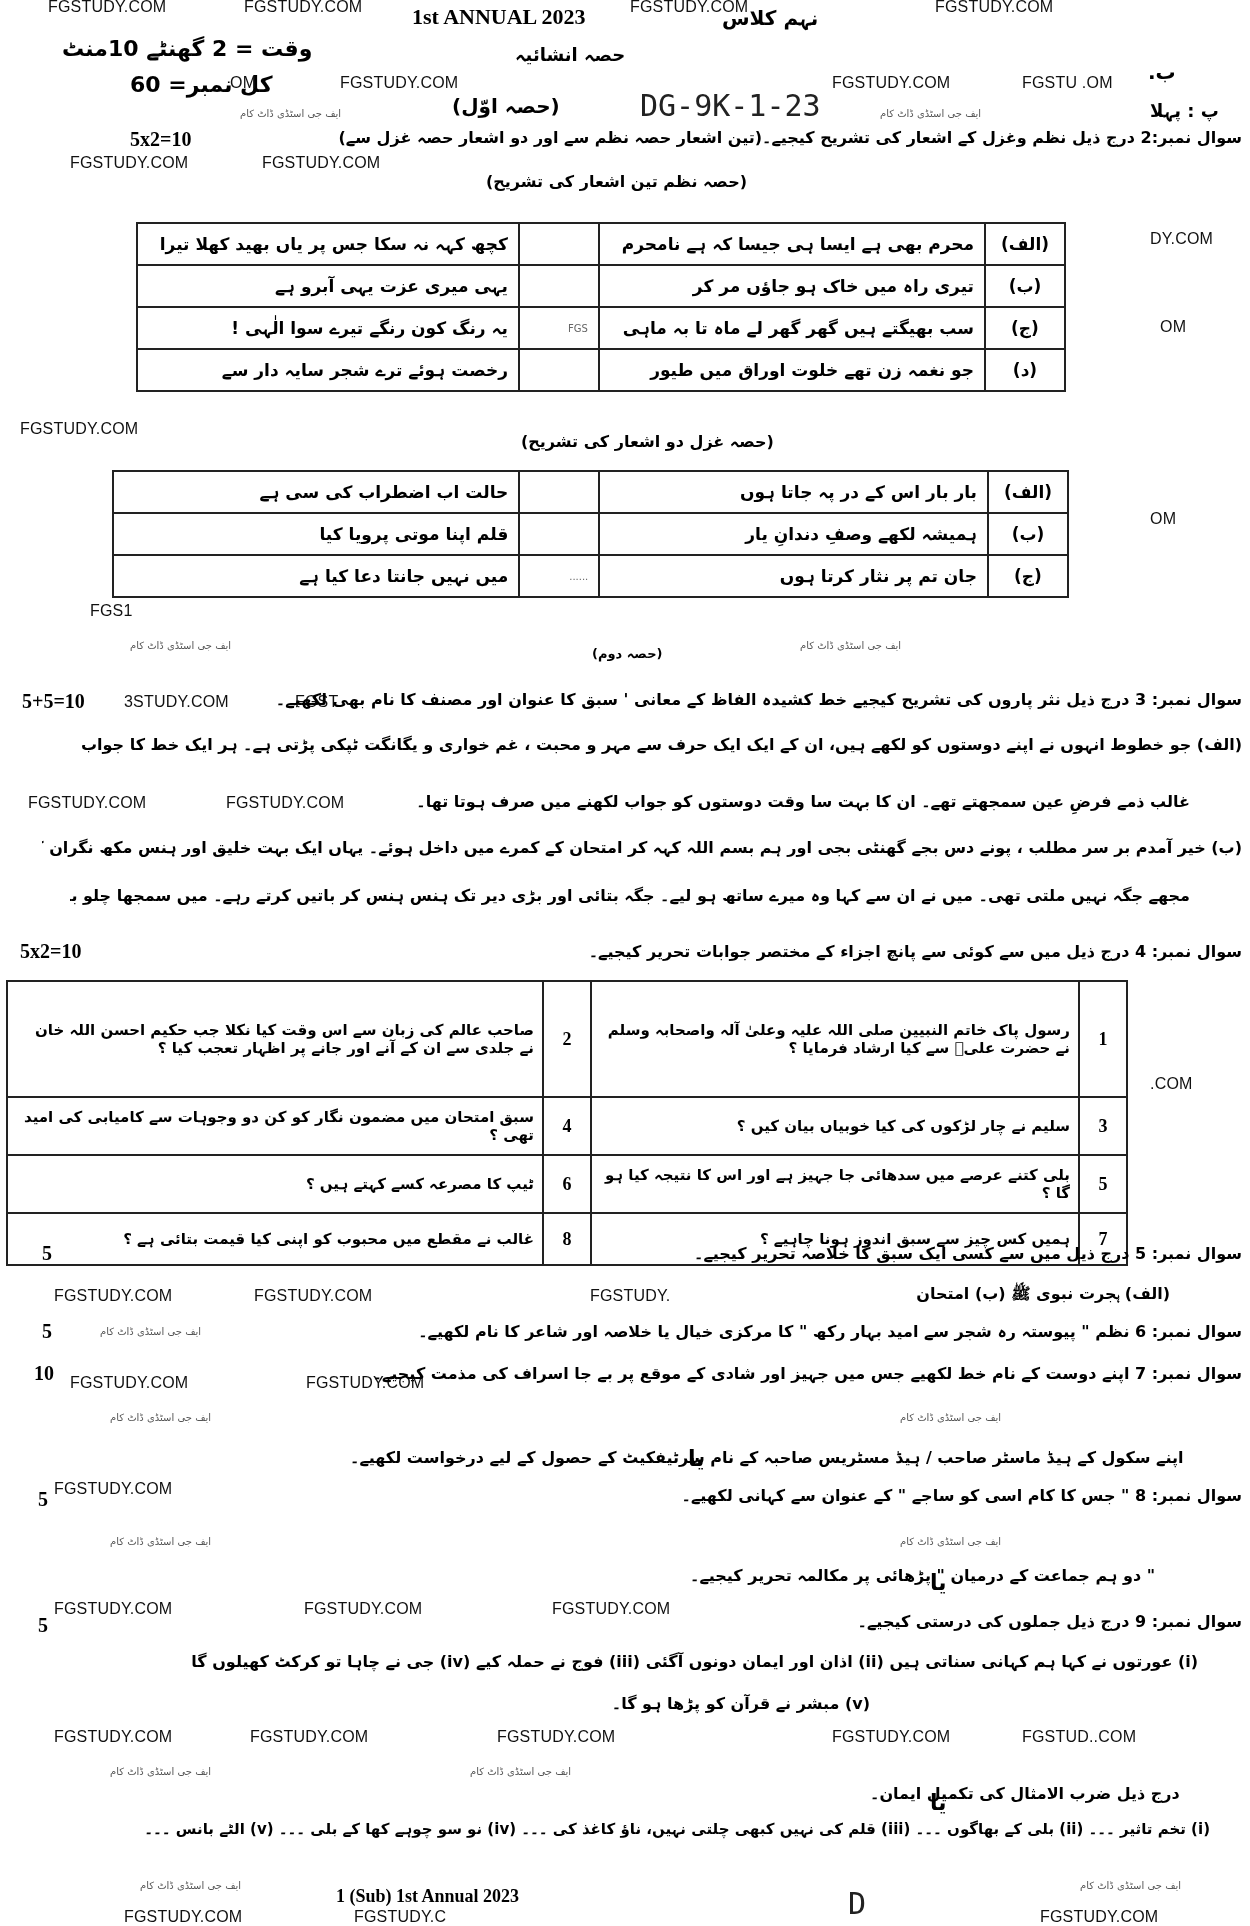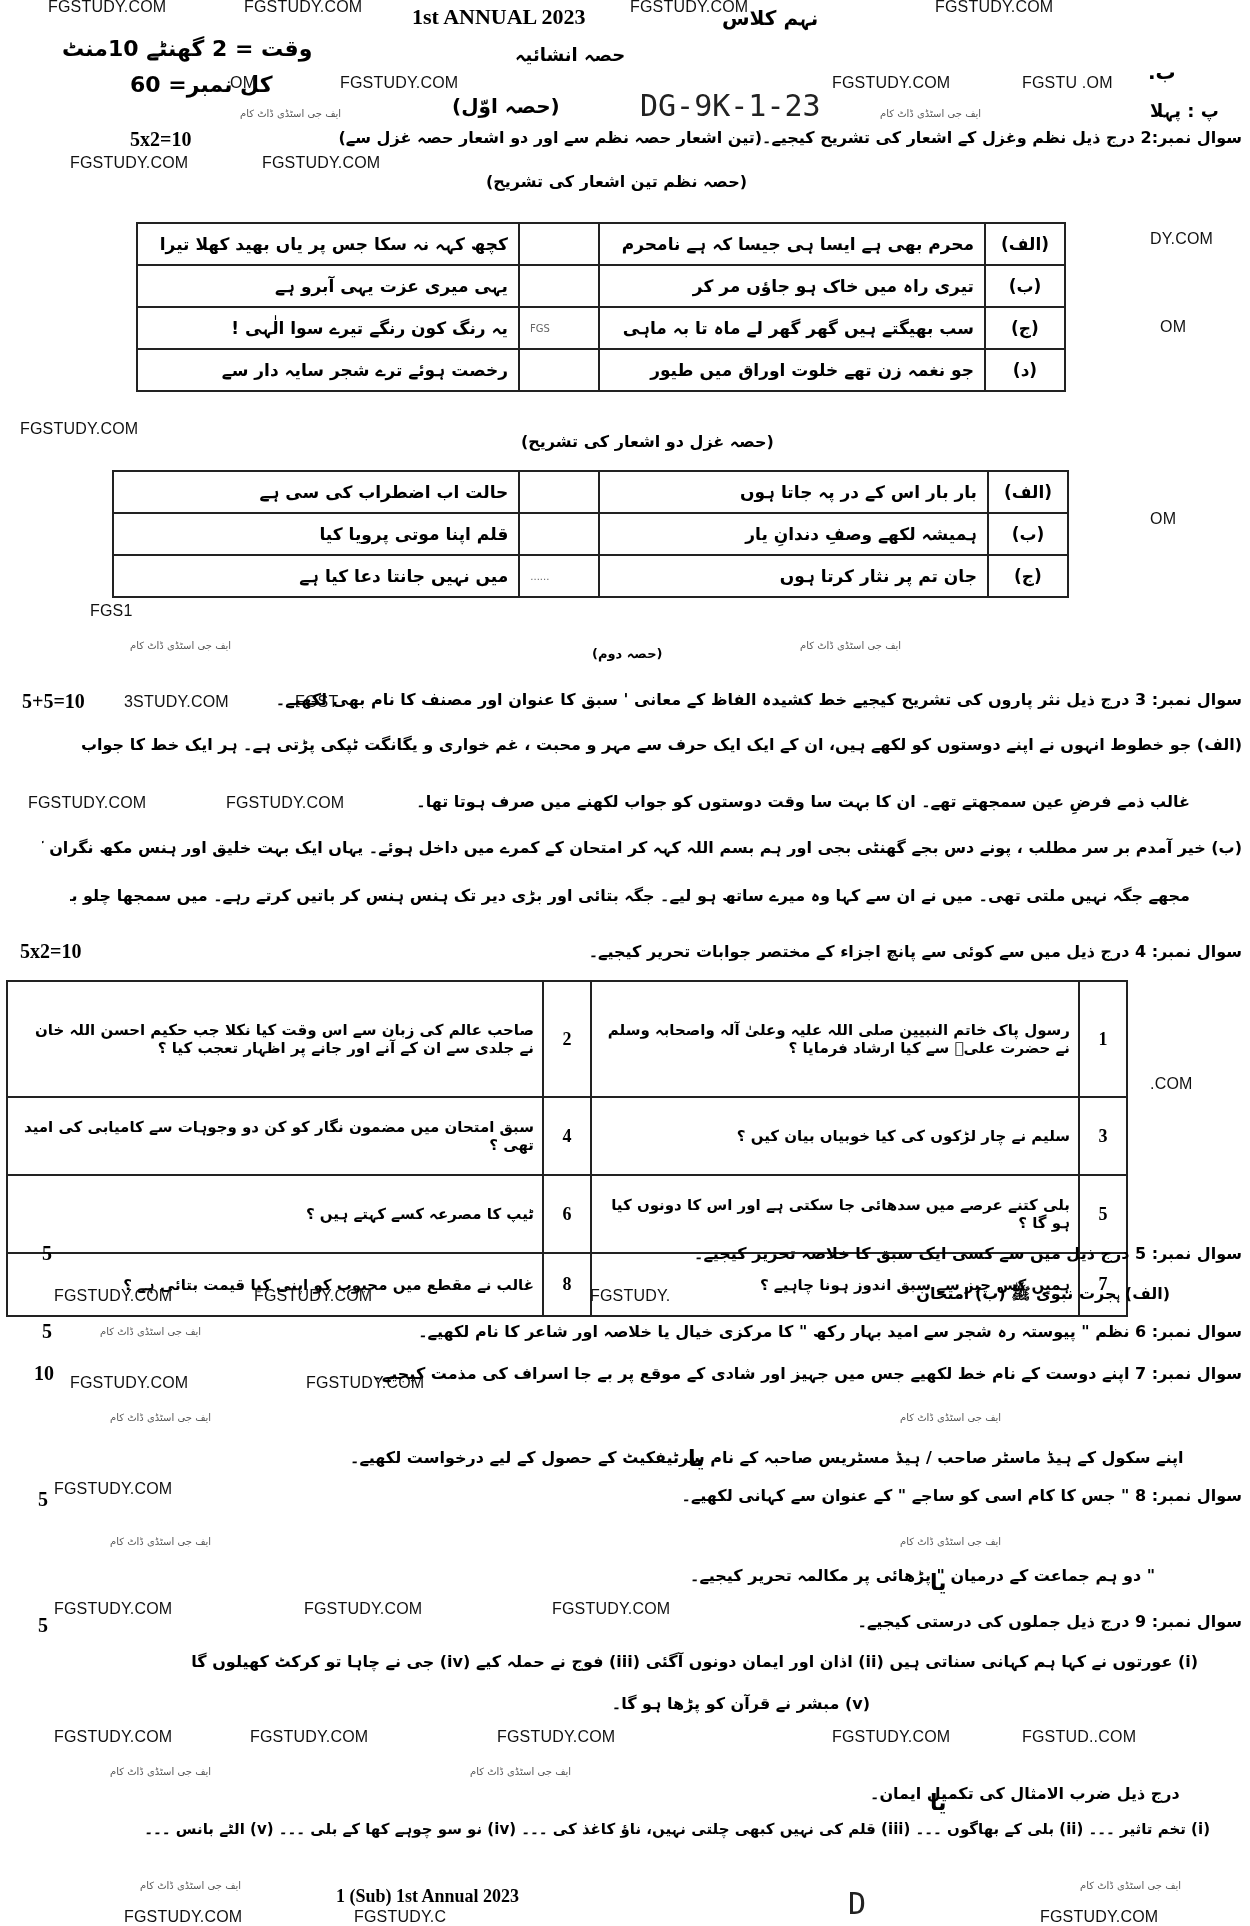--- a/index.html
+++ b/index.html
@@ -7,23 +7,23 @@
   .abs { position: absolute; white-space: nowrap; }
   .wm { font-family: "Liberation Sans", sans-serif; font-size: 16px; color: #111; letter-spacing: 0.2px; }
   .wm-ur { font-family: "DejaVu Sans", sans-serif; font-size: 10px; color: #555; direction: rtl; }
   .ur { direction: rtl; font-family: "DejaVu Sans", sans-serif; font-weight: bold; color: #000; }
   .en-b { font-family: "Liberation Serif", serif; font-weight: bold; }
   .marks { font-family: "Liberation Serif", serif; font-weight: bold; font-size: 20px; }
   .hw { font-family: "DejaVu Sans Mono", monospace; font-size: 30px; color: #222; }
   table.verse { position: absolute; border-collapse: collapse; direction: rtl; }
   table.verse td { border: 2px solid #222; height: 40px; font-family: "DejaVu Sans", sans-serif; font-weight: bold; font-size: 17px; padding: 0 10px; }
   table.verse td.lbl { width: 58px; text-align: center; }
-  table.verse td.gap { width: 58px; font-size: 10px; color: #666; text-align: left; font-weight: normal; }
+  table.verse td.gap { width: 58px; font-size: 10px; color: #666; text-align: right; font-weight: normal; }
   table.qs { position: absolute; border-collapse: collapse; direction: rtl; }
-  table.qs td { border: 2px solid #222; font-family: "DejaVu Sans", sans-serif; font-weight: bold; font-size: 15px; padding: 20px 8px; vertical-align: middle; }
+  table.qs td { border: 2px solid #222; font-family: "DejaVu Sans", sans-serif; font-weight: bold; font-size: 15px; padding: 10px 8px; vertical-align: middle; }
   table.qs td.num { width: 30px; text-align: center; font-family: "Liberation Serif", serif; font-size: 18px; }
   .sub-head { font-size: 16px; margin-left: 41px; }
   .qline { font-size: 16px; }
   .para { font-size: 16px; }
   .ya { font-size: 22px; font-weight: bold; margin-top: 42px; }
 </style>
 </head>
 <body>
 
 <div class="abs wm" style="left:48px;top:-2px">FGSTUDY.COM</div>
@@ -152,21 +152,21 @@
       <td>صاحب عالم کی زبان سے اس وقت کیا نکلا جب حکیم احسن اللہ خان نے جلدی سے ان کے آنے اور جانے پر اظہار تعجب کیا ؟</td>
     </tr>
     <tr style="height:52px">
       <td class="num">3</td>
       <td>سلیم نے چار لڑکوں کی کیا خوبیاں بیان کیں ؟</td>
       <td class="num">4</td>
       <td>سبق امتحان میں مضمون نگار کو کن دو وجوہات سے کامیابی کی امید تھی ؟</td>
     </tr>
     <tr style="height:54px">
       <td class="num">5</td>
-      <td>بلی کتنے عرصے میں سدھائی جا سکتی ہے اور اس کا دونوں کیا ہو گا ؟</td>
+      <td>بلی کتنے عرصے میں سدھائی جا جہیز ہے اور اس کا نتیجہ کیا ہو گا ؟</td>
       <td class="num">6</td>
       <td>ٹیپ کا مصرعہ کسے کہتے ہیں ؟</td>
     </tr>
     <tr style="height:52px">
       <td class="num">7</td>
       <td>ہمیں کس چیز سے سبق اندوز ہونا چاہیے ؟</td>
       <td class="num">8</td>
       <td>غالب نے مقطع میں محبوب کو اپنی کیا قیمت بتائی ہے ؟</td>
     </tr>
   </tbody>

